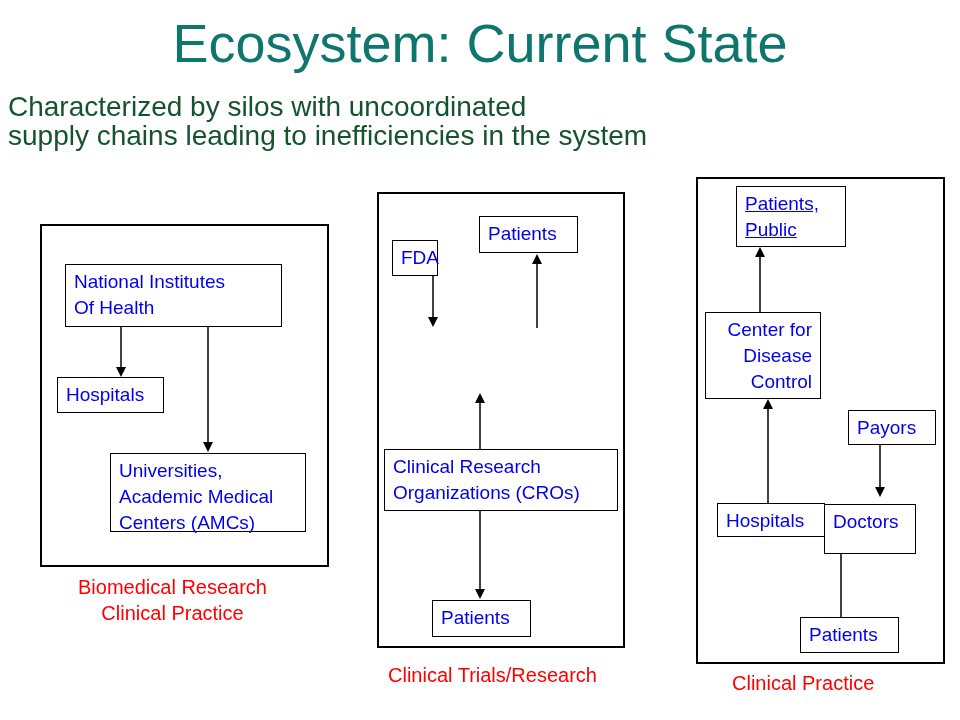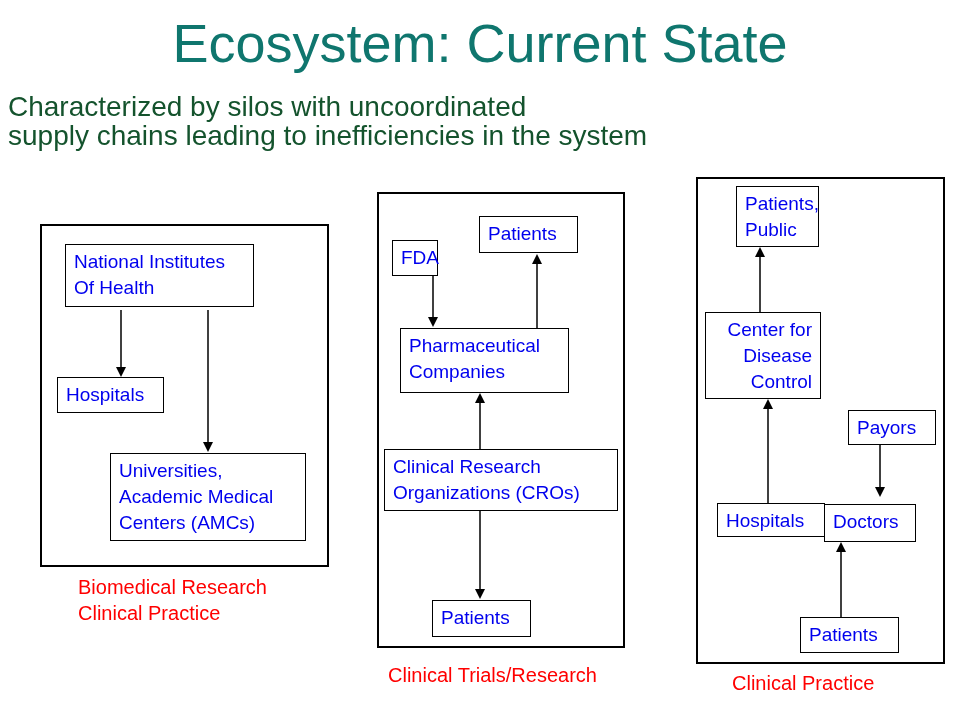--- a/index.html
+++ b/index.html
@@ -124,42 +124,40 @@
     <g>
       <line x1="880" y1="436" x2="880" y2="488"></line>
       <polygon points="875,487 885,487 880,497"></polygon>
     </g>
     <g>
       <line x1="841" y1="617" x2="841" y2="551"></line>
       <polygon points="836,552 846,552 841,542"></polygon>
     </g>
   </svg>
 
-  <div class="node" style="left:65px; top:244px; width:189px; height:63px;">National Institutes
+  <div class="node" style="left:65px; top:264px; width:217px; height:63px;">National Institutes
 Of Health</div>
   <div class="node" style="left:57px; top:377px; width:107px; height:36px;">Hospitals</div>
-  <div class="node" style="left:110px; top:453px; width:196px; height:88px;">Universities,
+  <div class="node" style="left:110px; top:453px; width:196px; height:79px;">Universities,
 Academic Medical
 Centers (AMCs)</div>
-  <div class="group-label" style="left:78px; top:574px;">Biomedical Research
+  <div class="group-label" style="left:78px; top:574px;text-align:center;">Biomedical Research
 Clinical Practice</div>
 
   <div class="node" style="left:392px; top:240px; width:46px; height:36px;">FDA</div>
   <div class="node" style="left:479px; top:216px; width:99px; height:37px;">Patients</div>
-  <div class="node" style="left:400px; top:328px; width:169px; height:65px;">Pharmaceutical
-Companies</div>
   <div class="node" style="left:384px; top:449px; width:234px; height:62px;">Clinical Research
 Organizations (CROs)</div>
   <div class="node" style="left:432px; top:600px; width:99px; height:37px;">Patients</div>
   <div class="group-label" style="left:388px; top:662px;">Clinical Trials/Research</div>
 
-  <div class="node" style="left:736px; top:186px; width:83px; height:61px;">Patients,
+  <div class="node" style="left:736px; top:186px; width:110px; height:61px;text-decoration:underline;">Patients,
 Public</div>
   <div class="node" style="left:705px; top:312px; width:116px; height:87px;text-align:right;">Center for
 Disease
 Control</div>
   <div class="node" style="left:848px; top:402px; width:88px; height:35px;margin-top:8px;">Payors</div>
   <div class="node" style="left:717px; top:503px; width:108px; height:34px;">Hospitals</div>
-  <div class="node" style="left:824px; top:504px; width:92px; height:38px;">Doctors</div>
+  <div class="node" style="left:824px; top:504px; width:92px; height:50px;">Doctors</div>
   <div class="node" style="left:800px; top:617px; width:99px; height:36px;">Patients</div>
   <div class="group-label" style="left:732px; top:670px;">Clinical Practice</div>
 
 </div>
 
 </body></html>

